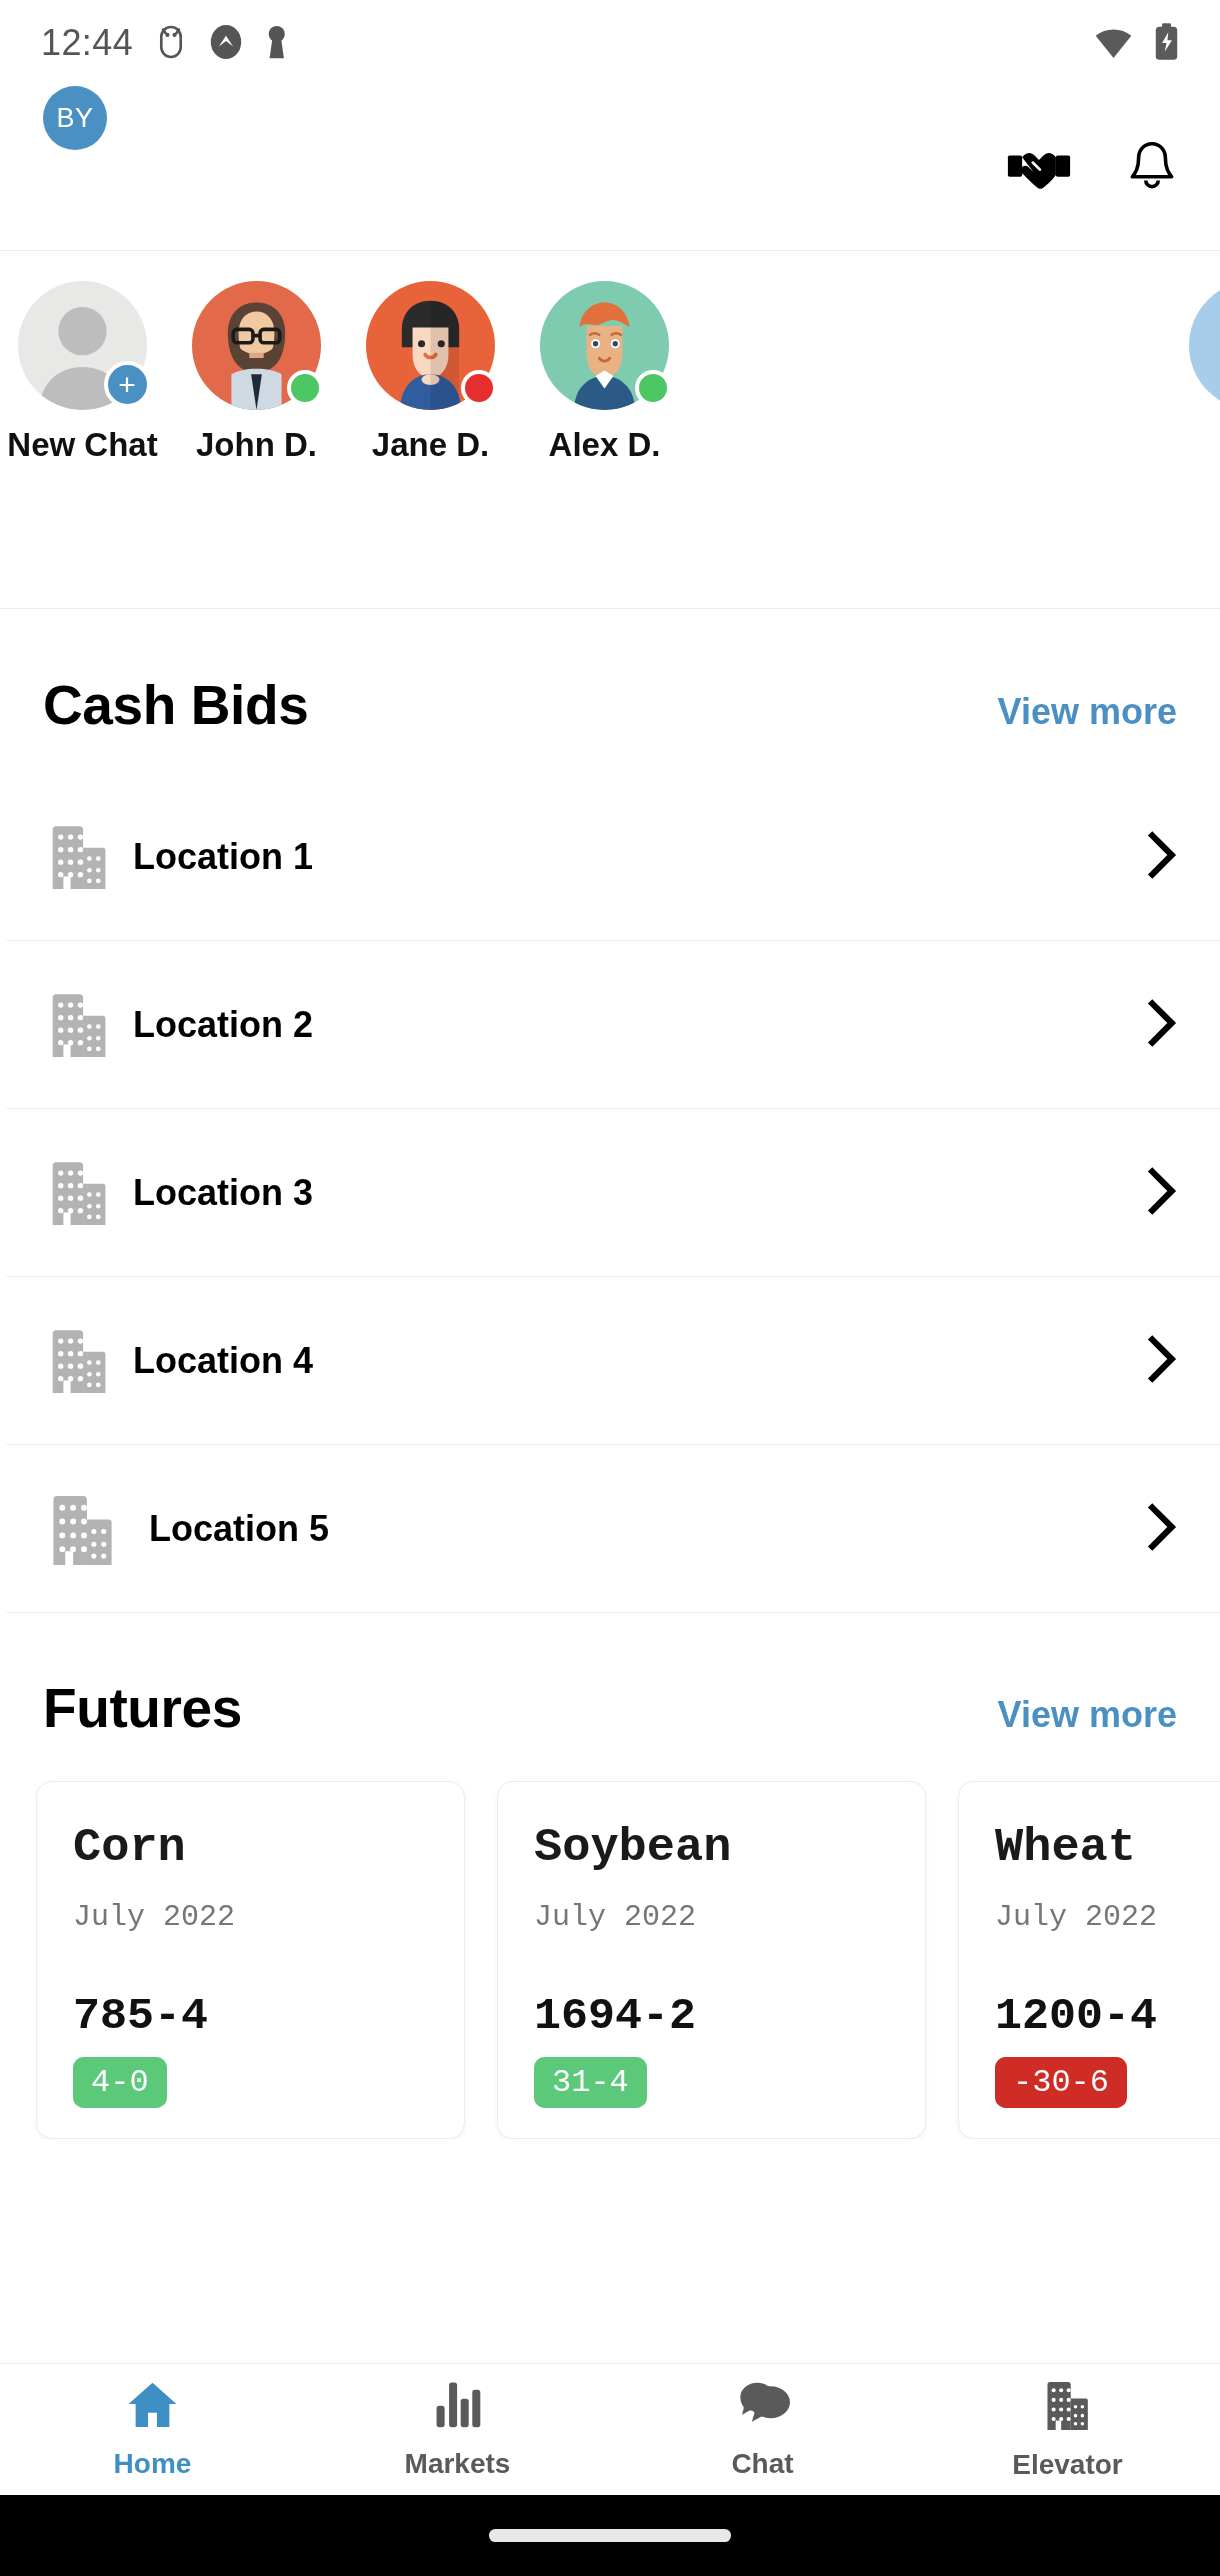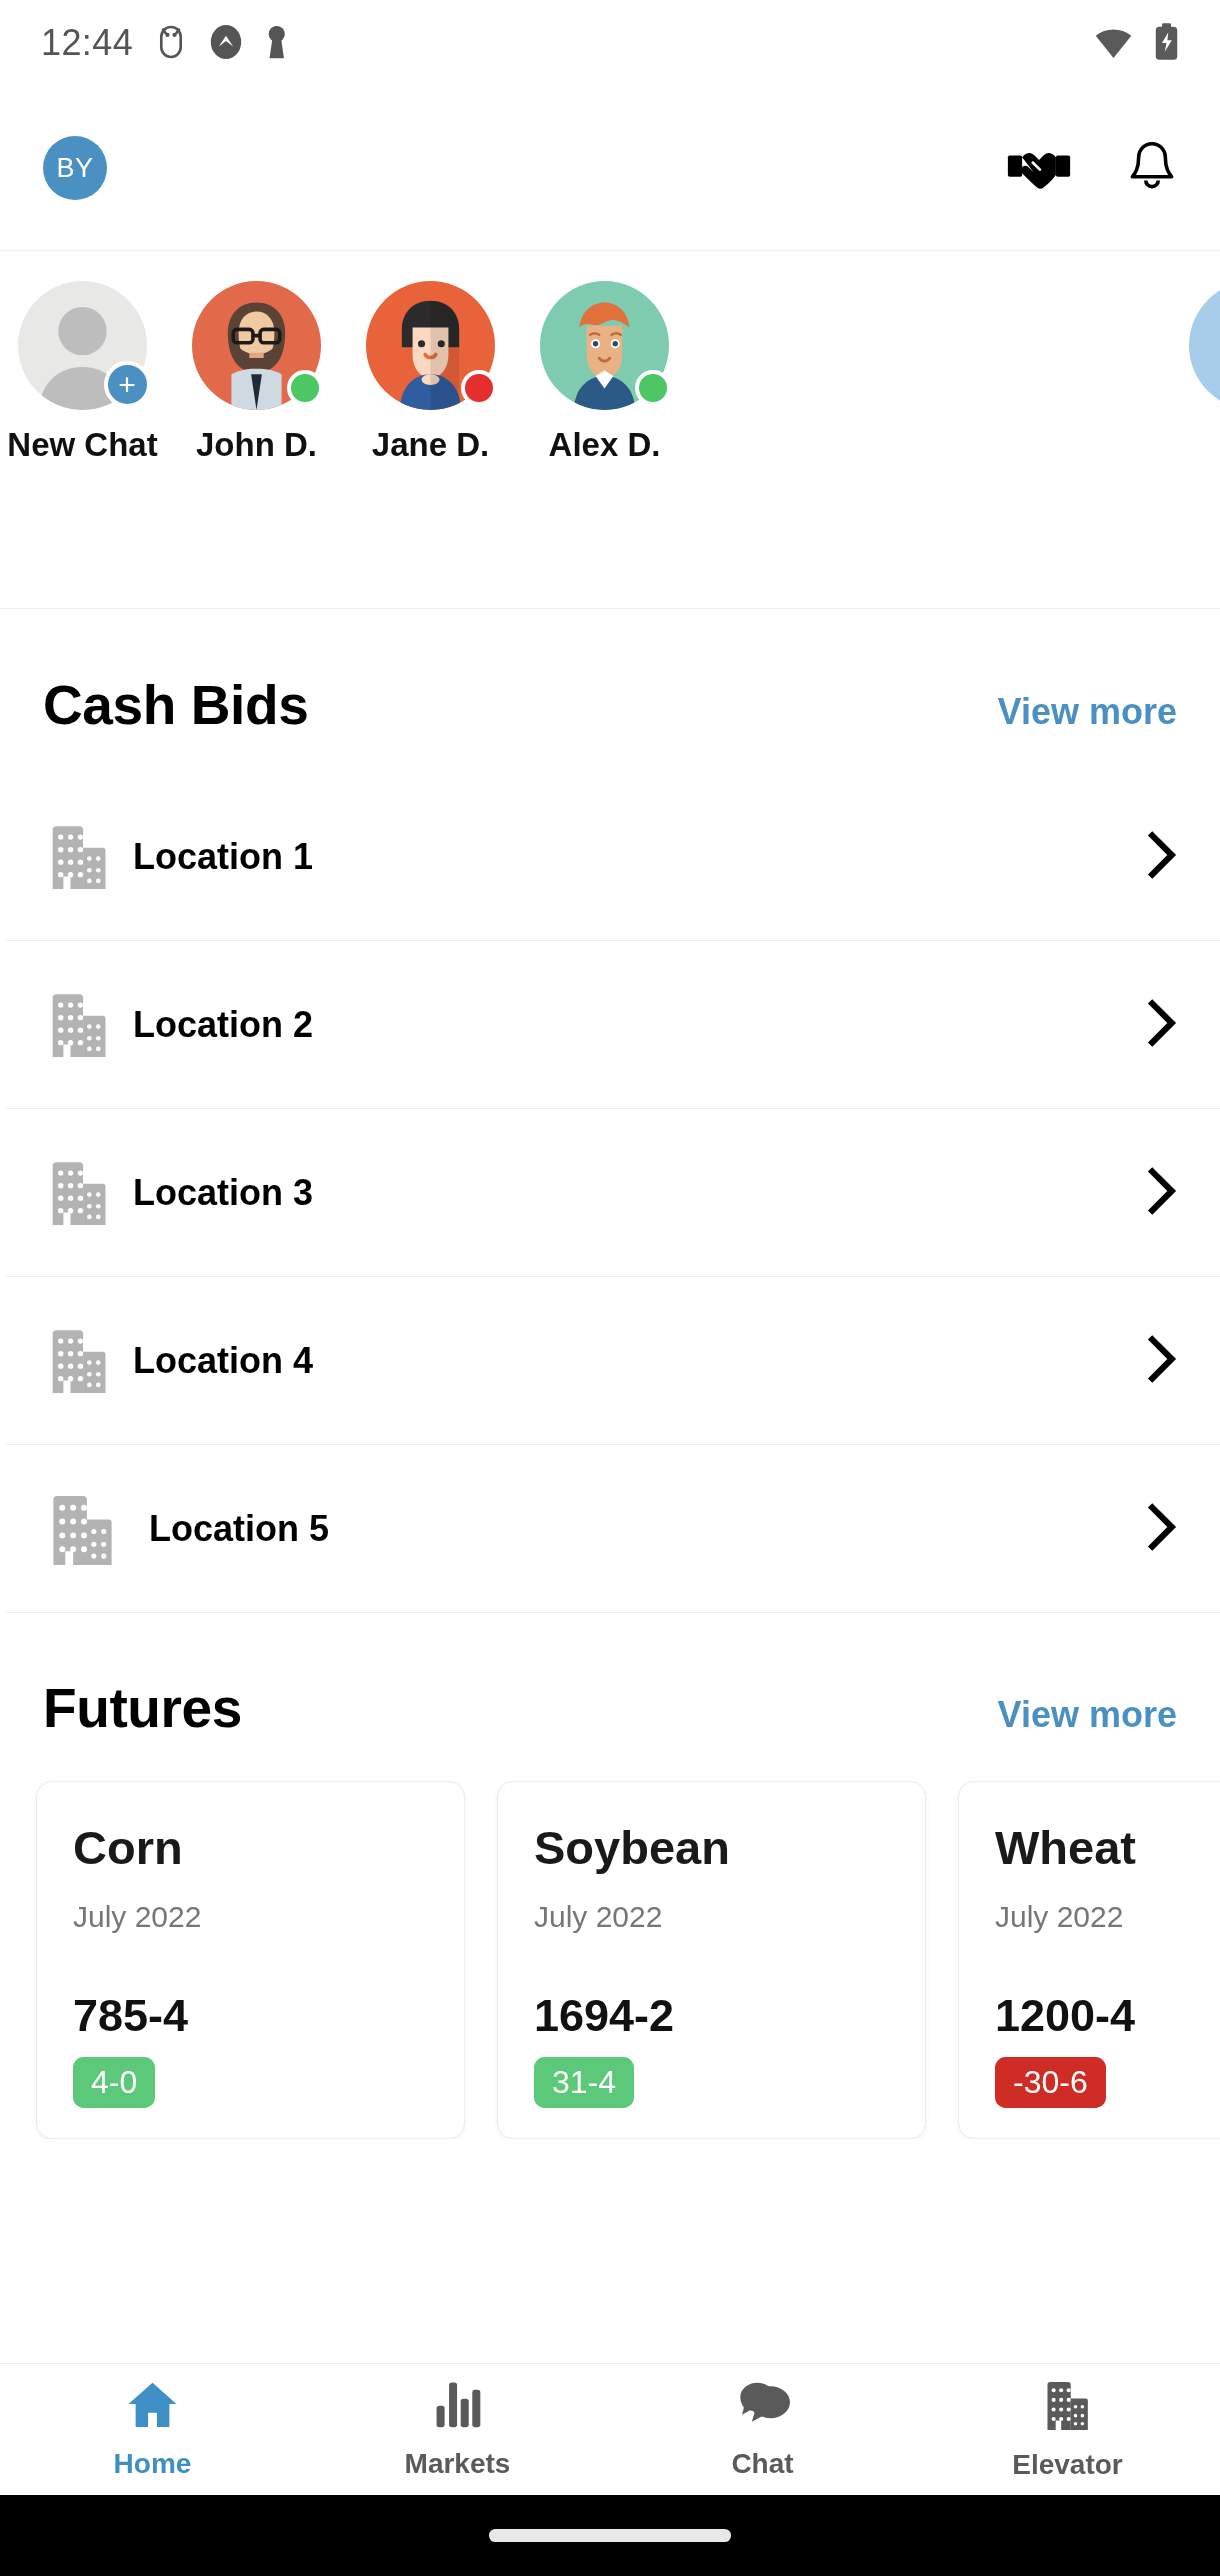--- a/index.html
+++ b/index.html
@@ -19,21 +19,21 @@
     background:#ffffff;
   }
   .sb-left { display:flex; align-items:center; gap:23px; }
   .sb-time { font-size:36px; color:#555555; letter-spacing:0.4px; }
   .sb-right { margin-left:auto; display:flex; align-items:center; gap:19.7px; }
   .sb-ico { display:block; }
 
   
   .appbar {
     height:165px;
-    display:flex; align-items:center;
+    display:flex; 
     padding:0 43px;
     background:#ffffff;
     border-bottom:1.8px solid #ececec;
   }
   .avatar-btn {
     width:64px; height:64px; border-radius:50%;
     background:#4a90c2;
     display:flex; align-items:center; justify-content:center;
     color:#ffffff; font-size:27px; letter-spacing:0.4px;
   }
@@ -116,21 +116,21 @@
     padding:0 36px;
     overflow:hidden;
   }
   .fut-card {
     flex:0 0 429px; width:429px; height:358px;
     background:#ffffff;
     border:1.8px solid #ececec;
     border-radius:16px;
     box-shadow:0 1.8px 5.4px rgba(0,0,0,0.05);
     padding:41px 36px 0 36px;
-    display:flex; flex-direction:column;
+    display:flex; flex-direction:column;font-family:Liberation Mono, monospace;
   }
   .fut-name { font-size:47px; font-weight:bold; color:#1a1a1a; line-height:1.05; white-space:nowrap; }
   .fut-month { margin-top:28px; font-size:30px; color:#767676; }
   .fut-price { margin-top:auto; font-size:45px; font-weight:bold; color:#111; white-space:nowrap; }
   .fut-badge {
     margin-top:14.3px; margin-bottom:30px;
     align-self:flex-start;
     padding:7.2px 18px; border-radius:10.7px;
     color:#ffffff; font-size:32px;
     white-space:nowrap;

